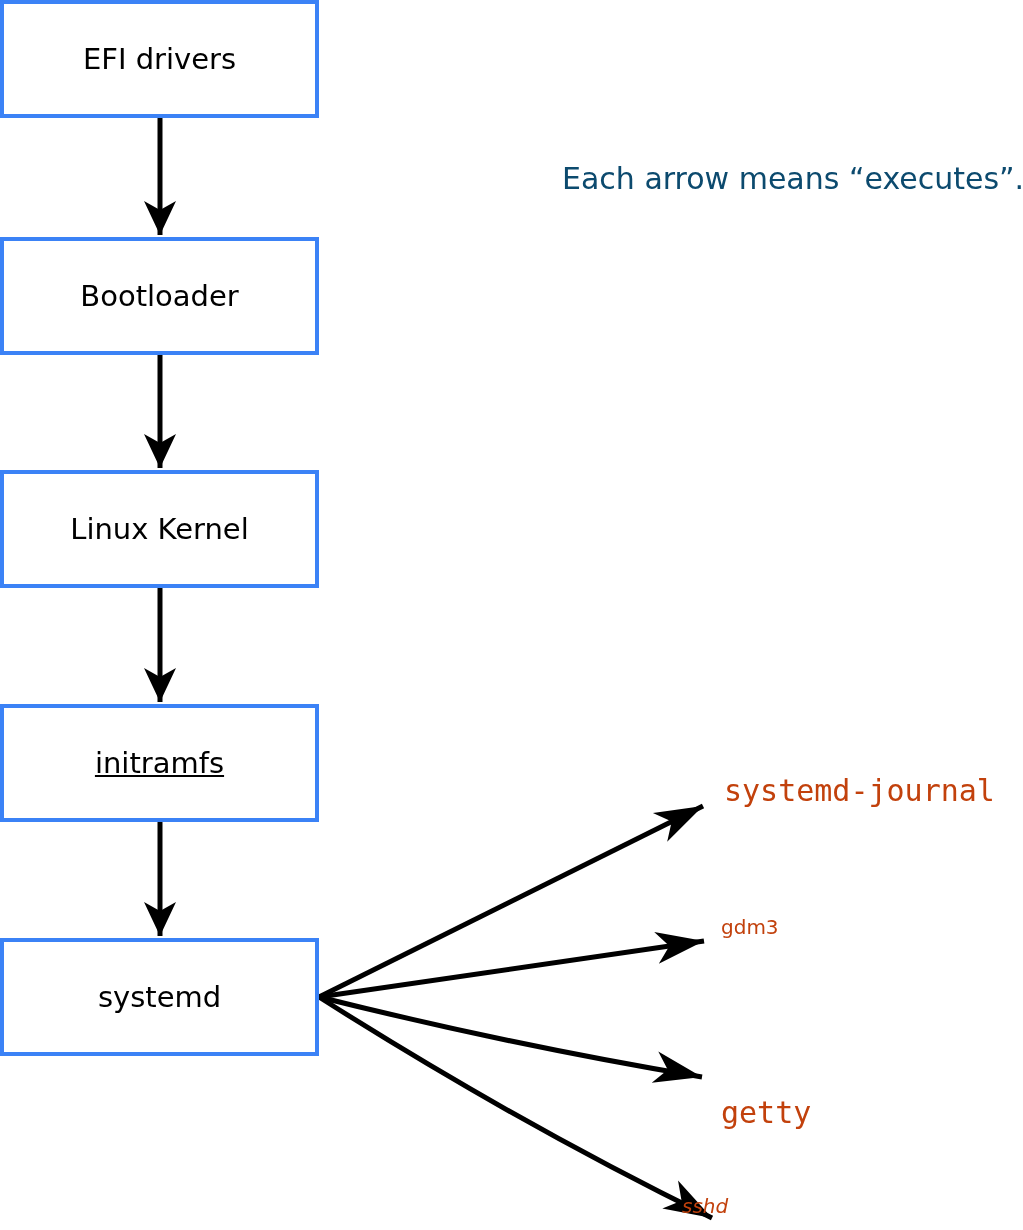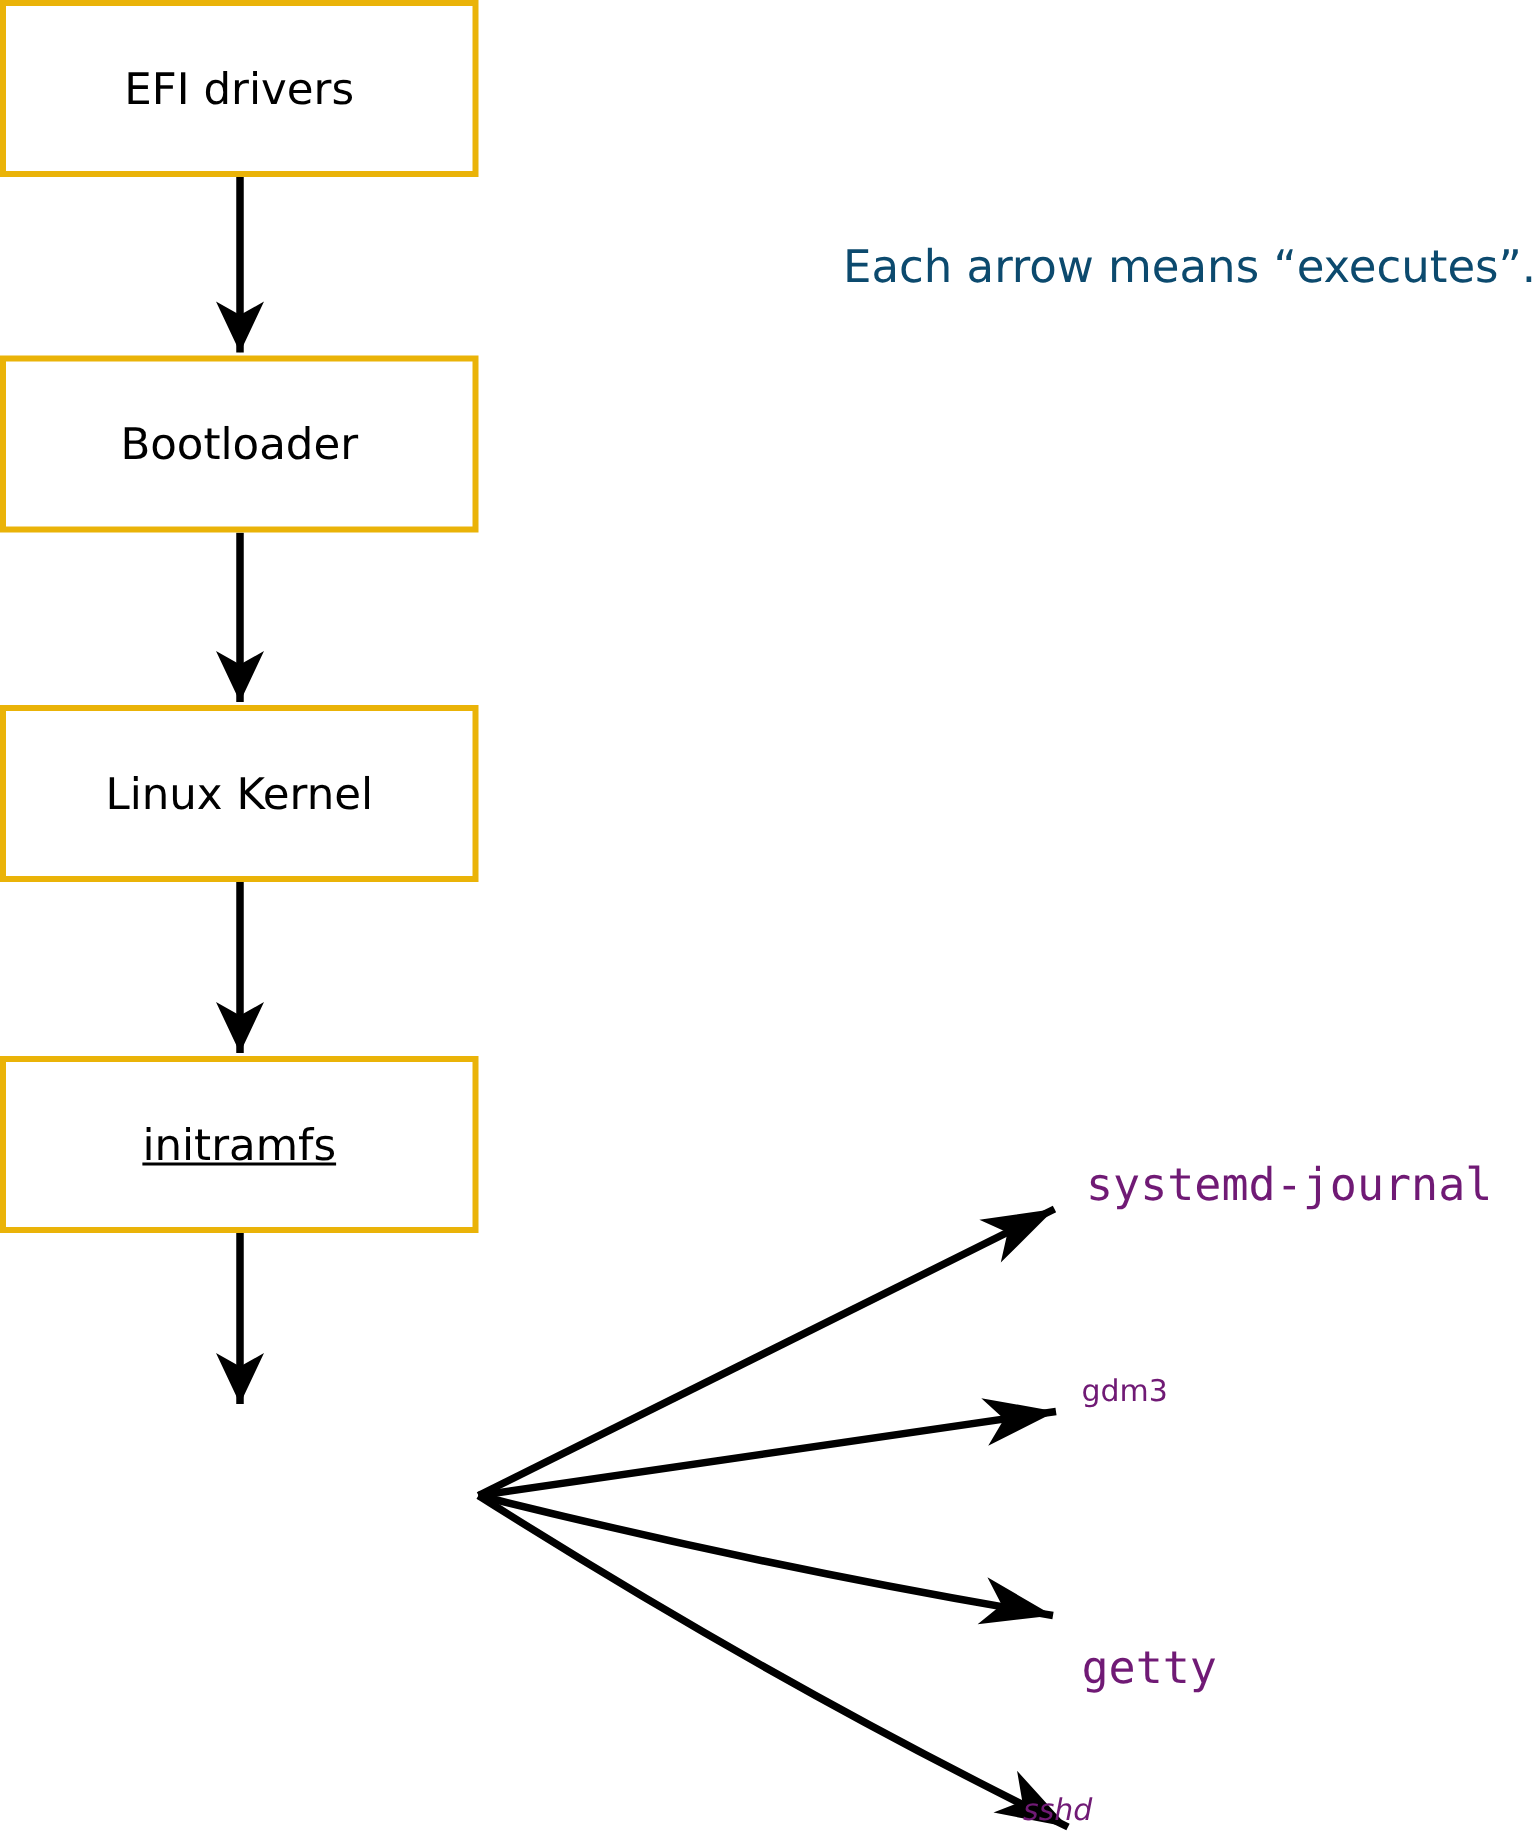--- a/index.html
+++ b/index.html
@@ -21,21 +21,21 @@
     top: 0;
     width: 1023px;
     height: 1230px;
   }
   .node {
     position: absolute;
     left: 0;
     width: 319px;
     height: 118px;
     box-sizing: border-box;
-    border: 4px solid #eab308;
+    border: 4px solid #3b82f6;
     background: #ffffff;
     display: flex;
     align-items: center;
     justify-content: center;
   }
   .node span {
     font-size: 29px;
     color: #000000;
     white-space: nowrap;
   }
@@ -43,21 +43,21 @@
     position: absolute;
     left: 562px;
     top: 161px;
     font-size: 30px;
     line-height: 1.2;
     color: #0c4a6e;
     white-space: nowrap;
   }
   .proc {
     position: absolute;
-    color: #701a75;
+    color: #c2410c;
     white-space: nowrap;
     line-height: 1;
   }
   .proc.mono {
     font-family: "DejaVu Sans Mono", "Liberation Mono", monospace;
     font-size: 30px;
   }
   .proc.sans {
     font-family: "DejaVu Sans", "Liberation Sans", sans-serif;
     font-size: 20px;
@@ -129,20 +129,23 @@
   </div>
   <div class="node node-3">
     <span>Linux Kernel</span>
   </div>
   <div class="node node-2">
     <span>Bootloader</span>
   </div>
   <div class="node node-4">
     <span>initramfs</span>
   </div>
+  <div class="node node-5">
+    <span>systemd</span>
+  </div>
 
   <div class="caption">Each arrow means “executes”.</div>
 
   <div class="proc mono proc-1">systemd-journal</div>
   <div class="proc sans proc-2">gdm3</div>
   <div class="proc mono proc-3">getty</div>
   <div class="proc sans proc-4">sshd</div>
 
 </div>
 

